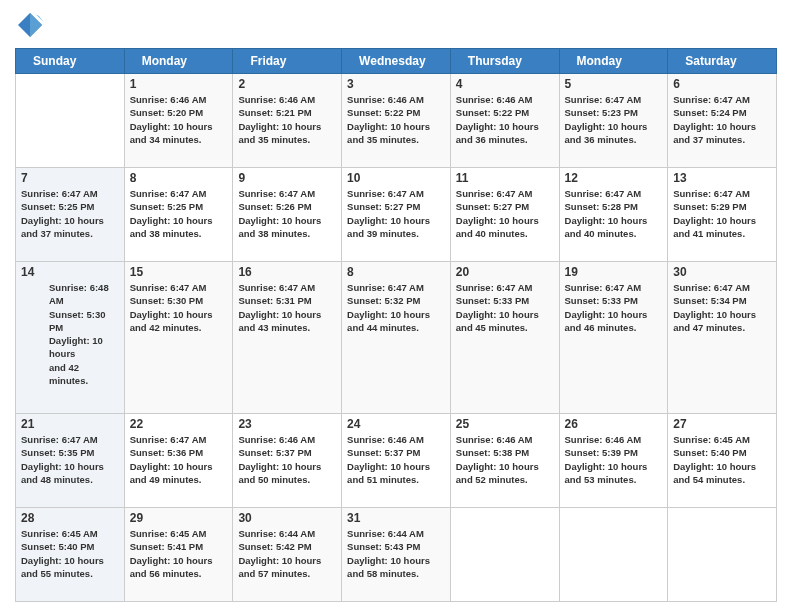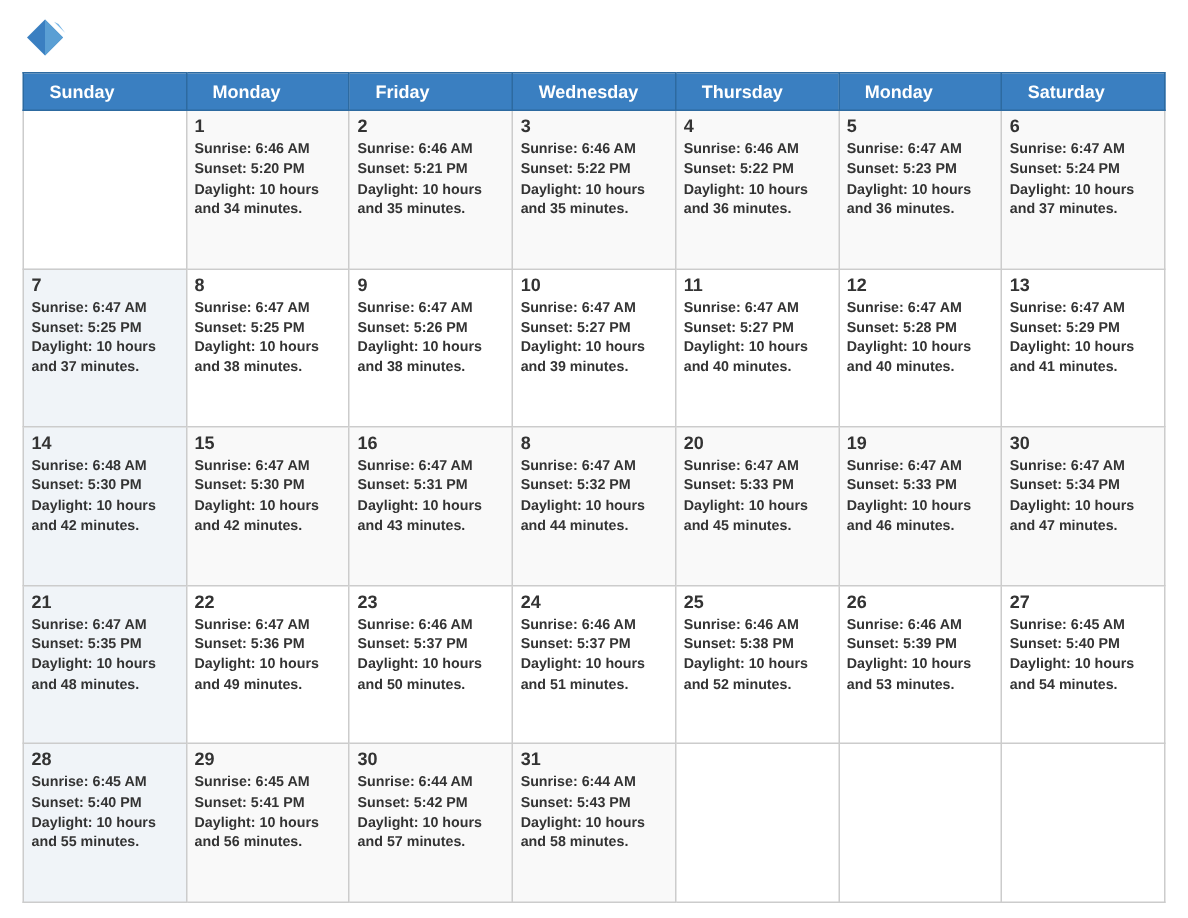--- a/index.html
+++ b/index.html
@@ -225,21 +225,21 @@
             <span class="cell-day">13</span>
             <div class="cell-info" style="white-space: pre-line;">Sunrise: 6:47 AM
 Sunset: 5:29 PM
 Daylight: 10 hours
 and 41 minutes.</div>
           </td>
         </tr>
         <tr>
           <td>
             <span class="cell-day">14</span>
-            <div class="cell-info" style="white-space: pre-line;">Sunrise: 6:48 AM
+            <div class="cell-info" style="white-space: pre-line; margin-left: 28px;">Sunrise: 6:48 AM
 Sunset: 5:30 PM
 Daylight: 10 hours
 and 42 minutes.</div>
           </td>
           <td>
             <span class="cell-day">15</span>
             <div class="cell-info" style="white-space: pre-line;">Sunrise: 6:47 AM
 Sunset: 5:30 PM
 Daylight: 10 hours
 and 42 minutes.</div>

